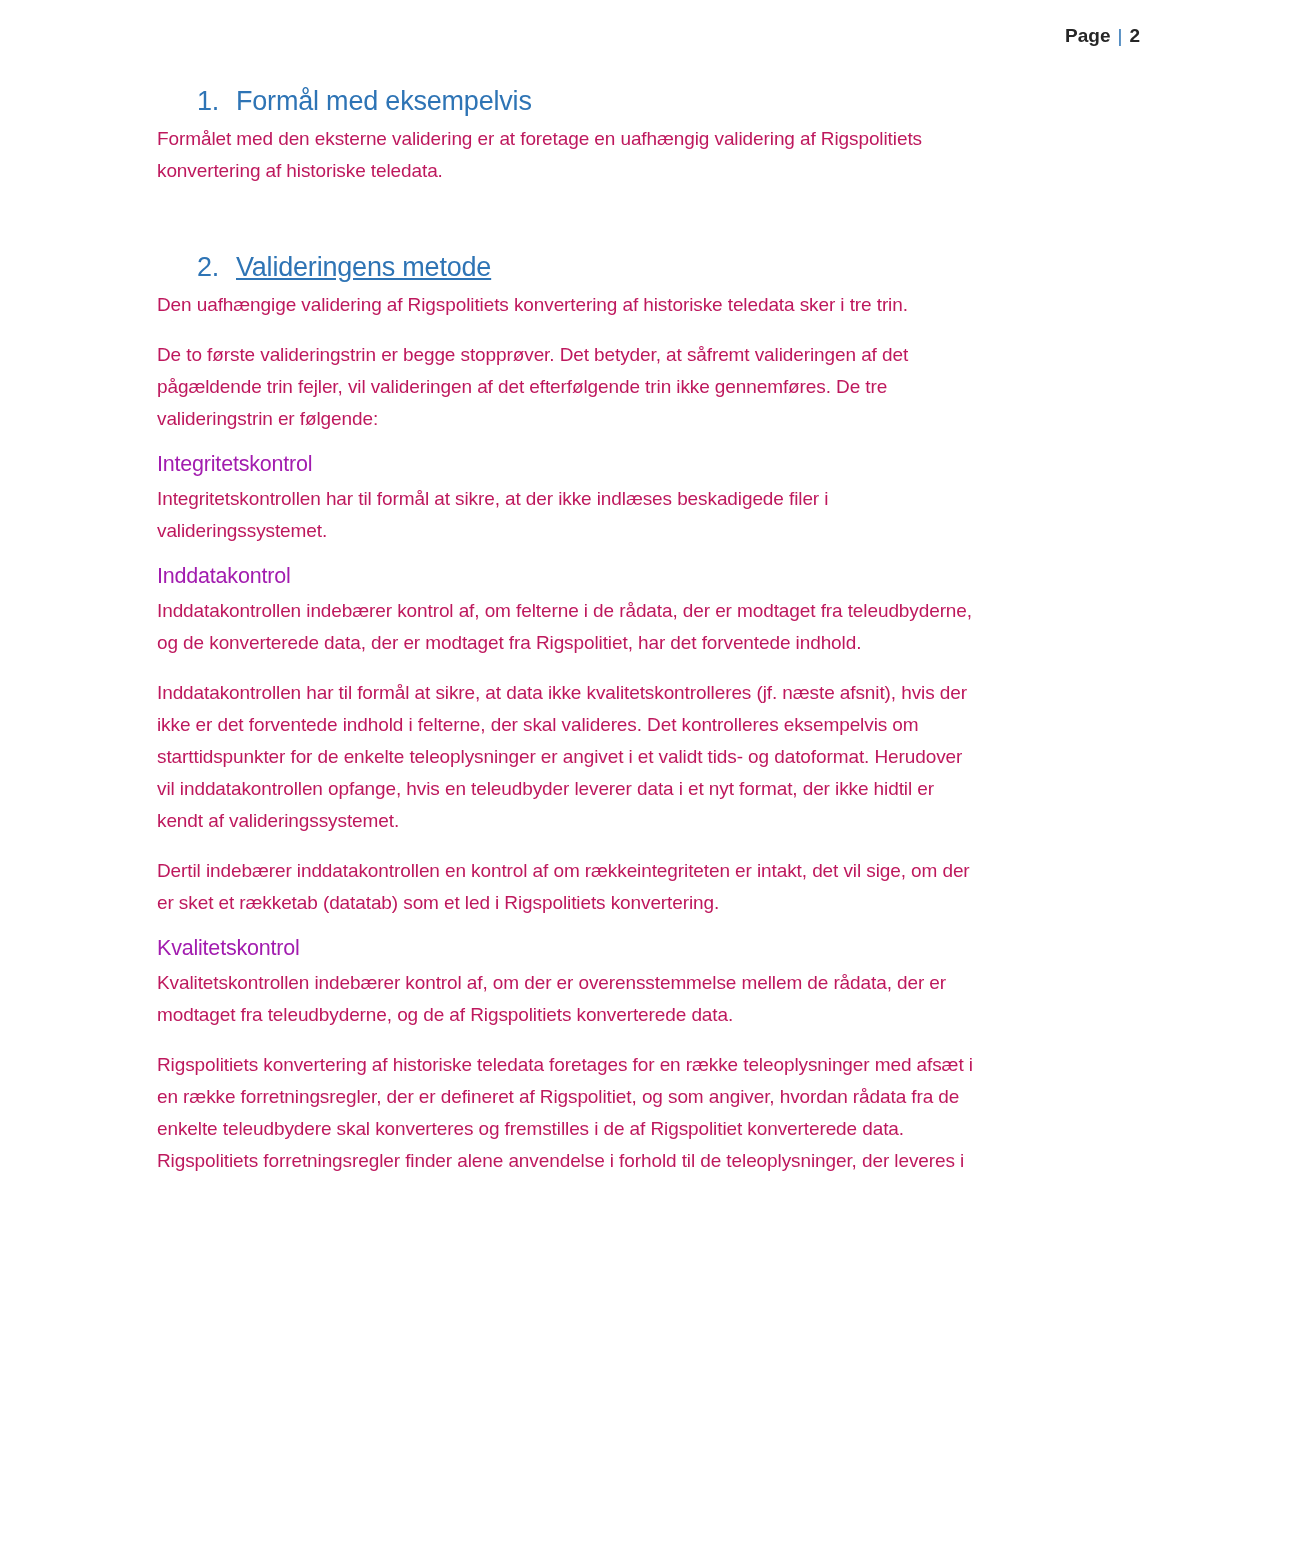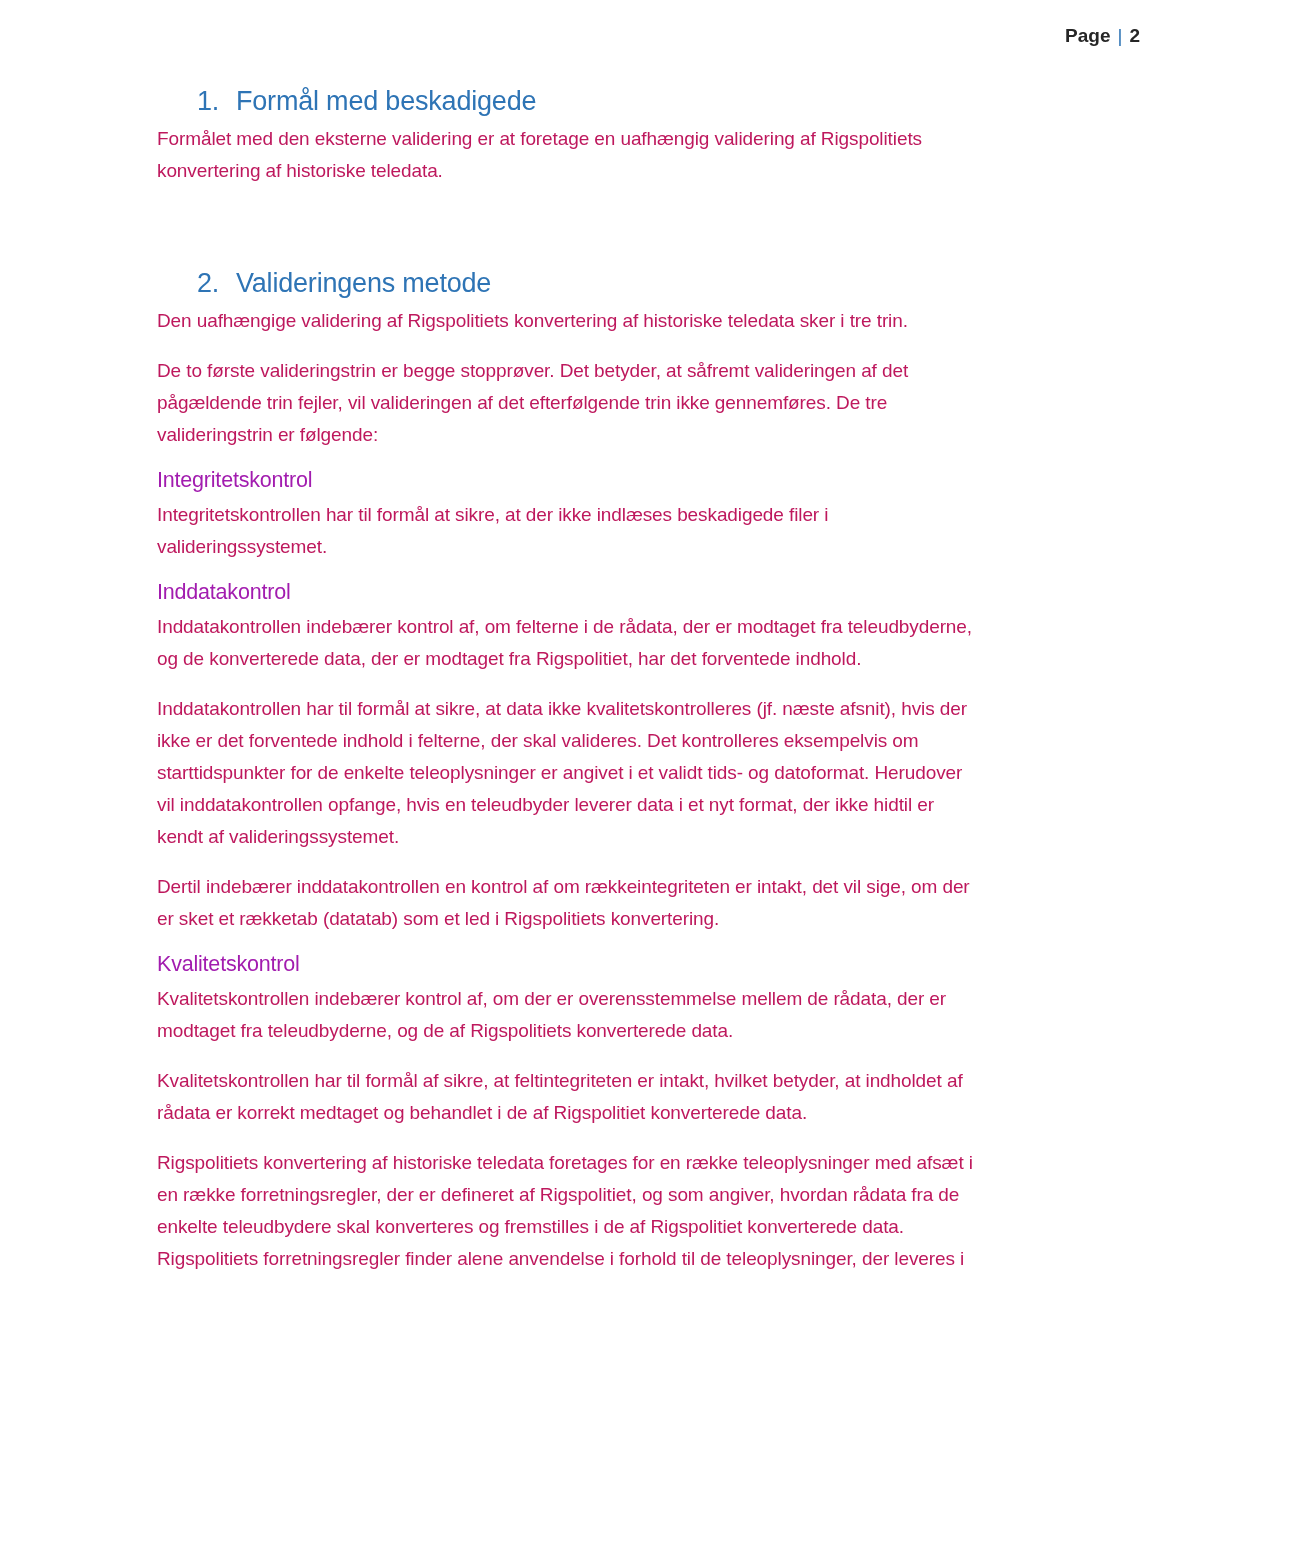--- a/index.html
+++ b/index.html
@@ -31,21 +31,21 @@
   h1.sec {
     font-size: 27px;
     line-height: 36px;
     font-weight: 400;
     color: #2e74b5;
     margin: 0 0 0 40px;
     letter-spacing: -0.2px;
   }
   h1.sec .num { display: inline-block; width: 39px; }
   h1#sec1 { margin-top: 83px; }
-  h1#sec2 { margin-top: 78px; }
+  h1#sec2 { margin-top: 62px; text-decoration: underline; }
   h2.sub {
     font-size: 21.5px;
     line-height: 30px;
     font-weight: 400;
     color: #a21caf;
     margin: 14px 0 0 0;
     letter-spacing: -0.2px;
   }
   p.body {
     font-size: 19px;
@@ -59,21 +59,21 @@
 </style>
 </head>
 <body>
 
 <div class="page-header">
   <span>Page</span><span class="sep">|</span><span>2</span>
 </div>
 
 <div class="content">
 
-  <h1 class="sec" id="sec1"><span class="num">1.</span><span>Formål med beskadigede</span></h1>
+  <h1 class="sec" id="sec1"><span class="num">1.</span><span>Formål med eksempelvis</span></h1>
   <p class="body">Formålet med den eksterne validering er at foretage en uafhængig validering af Rigspolitiets
 konvertering af historiske teledata.</p>
 
   <h1 class="sec" id="sec2"><span class="num">2.</span><span>Valideringens metode</span></h1>
   <p class="body">Den uafhængige validering af Rigspolitiets konvertering af historiske teledata sker i tre trin.</p>
   <p class="body">De to første valideringstrin er begge stopprøver. Det betyder, at såfremt valideringen af det
 pågældende trin fejler, vil valideringen af det efterfølgende trin ikke gennemføres. De tre
 valideringstrin er følgende:</p>
 
   <h2 class="sub">Integritetskontrol</h2>
@@ -87,20 +87,18 @@
 ikke er det forventede indhold i felterne, der skal valideres. Det kontrolleres eksempelvis om
 starttidspunkter for de enkelte teleoplysninger er angivet i et validt tids- og datoformat. Herudover
 vil inddatakontrollen opfange, hvis en teleudbyder leverer data i et nyt format, der ikke hidtil er
 kendt af valideringssystemet.</p>
   <p class="body">Dertil indebærer inddatakontrollen en kontrol af om rækkeintegriteten er intakt, det vil sige, om der
 er sket et rækketab (datatab) som et led i Rigspolitiets konvertering.</p>
 
   <h2 class="sub">Kvalitetskontrol</h2>
   <p class="body">Kvalitetskontrollen indebærer kontrol af, om der er overensstemmelse mellem de rådata, der er
 modtaget fra teleudbyderne, og de af Rigspolitiets konverterede data.</p>
-  <p class="body">Kvalitetskontrollen har til formål af sikre, at feltintegriteten er intakt, hvilket betyder, at indholdet af
-rådata er korrekt medtaget og behandlet i de af Rigspolitiet konverterede data.</p>
   <p class="body">Rigspolitiets konvertering af historiske teledata foretages for en række teleoplysninger med afsæt i
 en række forretningsregler, der er defineret af Rigspolitiet, og som angiver, hvordan rådata fra de
 enkelte teleudbydere skal konverteres og fremstilles i de af Rigspolitiet konverterede data.
 Rigspolitiets forretningsregler finder alene anvendelse i forhold til de teleoplysninger, der leveres i</p>
 
 </div>
 
 </body></html>

